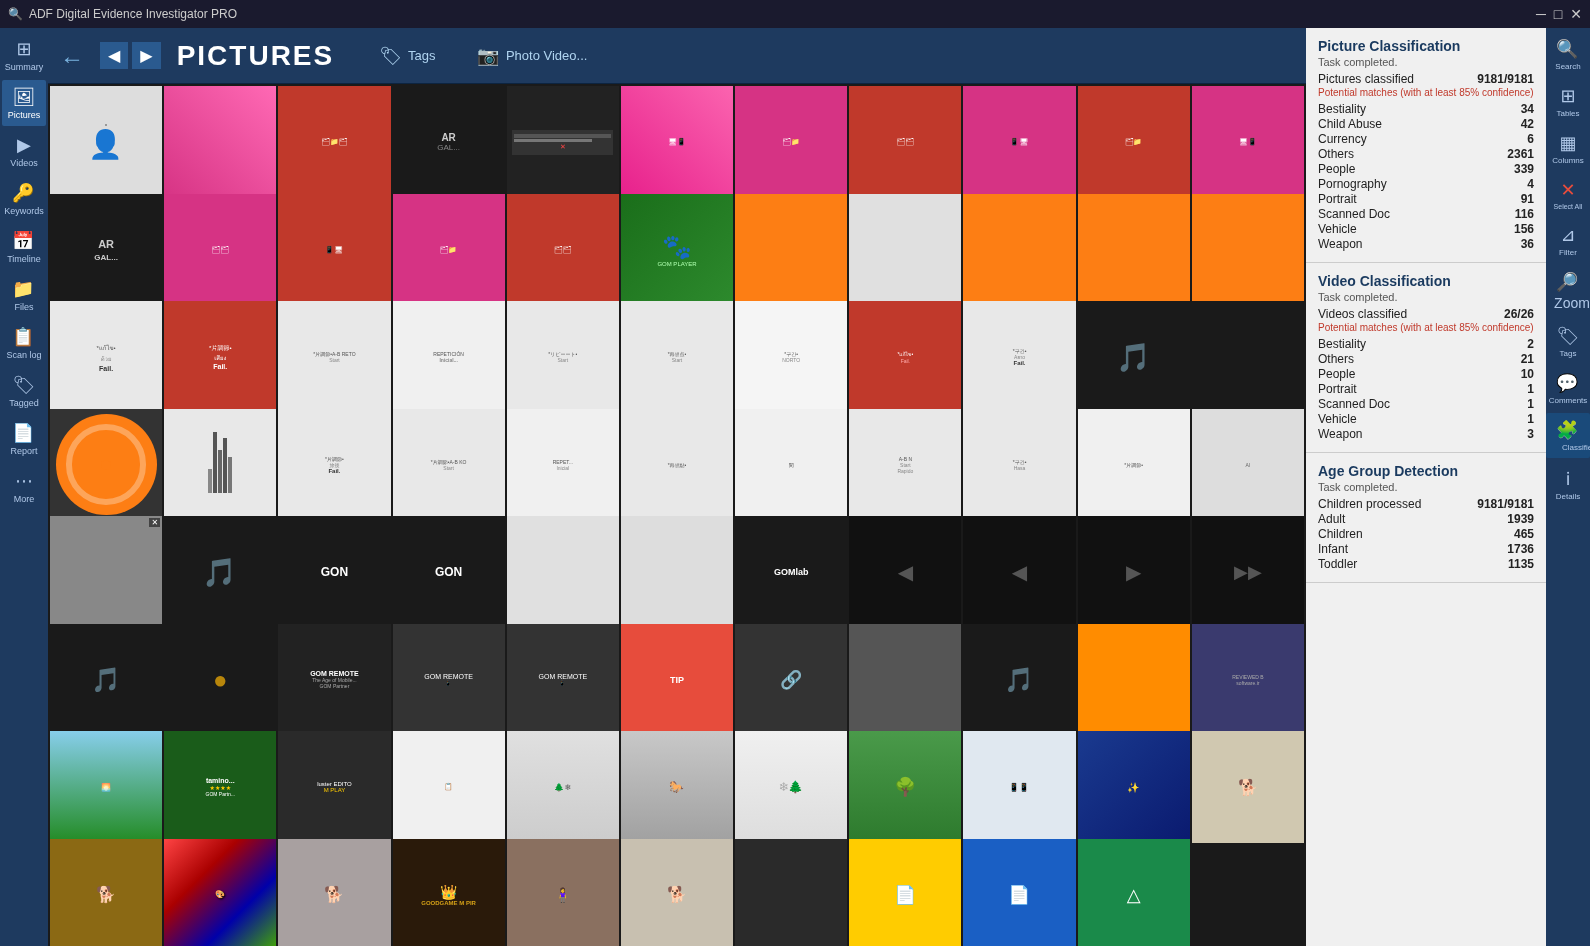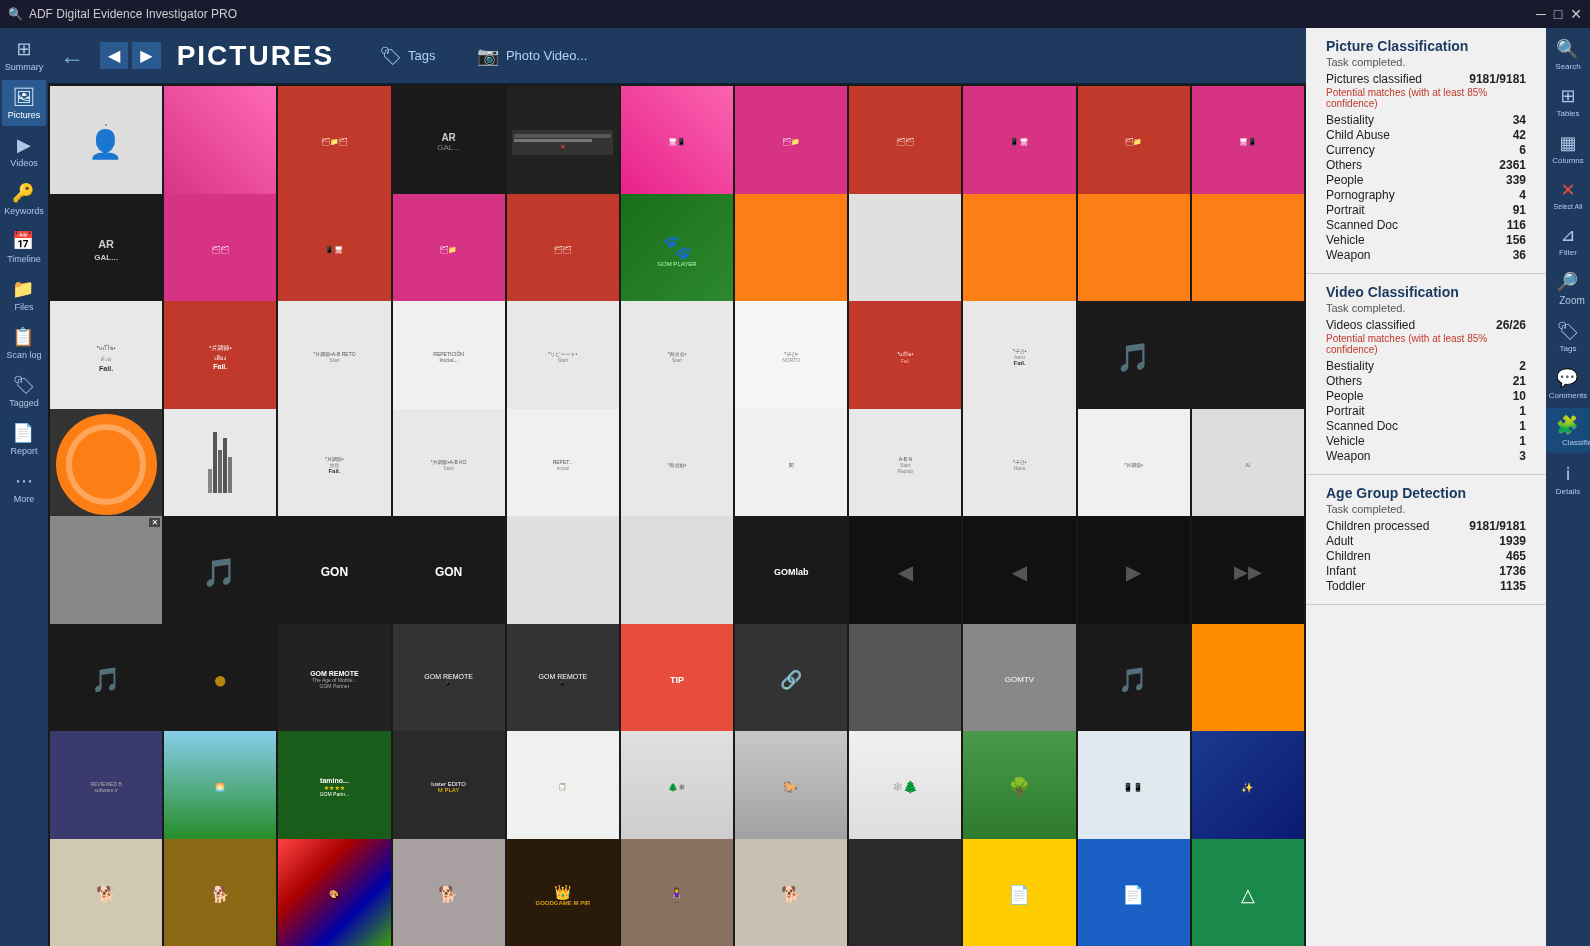--- a/index.html
+++ b/index.html
@@ -96,21 +96,21 @@
       width: 240px;
       background: #f0f0f0;
       color: #222;
       display: flex;
       flex-direction: column;
       overflow-y: auto;
       flex-shrink: 0;
       font-size: 12px;
     }
     .right-panel-section {
-      padding: 10px 20px;
+      padding: 10px 12px;
       border-bottom: 1px solid #ccc;
     }
     .section-title {
       font-size: 14px;
       font-weight: bold;
       color: #1a3a5f;
       margin-bottom: 2px;
     }
     .section-subtitle {
       font-size: 11px;
@@ -590,25 +590,20 @@
       </div>
       <div class="grid-cell">
         <div class="cell-content" style="background:#333;">
           <div style="font-size:18px;color:#888;">🔗</div>
         </div>
       </div>
       <div class="grid-cell">
         <div class="cell-content" style="background:#555;"></div>
       </div>
       <div class="grid-cell">
-        <div class="cell-content" style="background:#888;">
-          <div style="color:#fff;font-size:8px;text-align:center;">GOMTV</div>
-        </div>
-      </div>
-      <div class="grid-cell">
         <div class="cell-content" style="background:#1a1a1a;">
           <div style="font-size:24px;">🎵</div>
         </div>
       </div>
       <div class="grid-cell">
         <div class="cell-content" style="background:#ff8c00;"></div>
       </div>
 
       <div class="grid-cell">
         <div class="cell-content" style="background:#3a3a6e;flex-direction:column;padding:2px;">
@@ -866,21 +861,21 @@
     <div class="sidebar-item">
       <span class="icon" style="color:#e74c3c;">✕</span>
       <span style="font-size:7px;">Select All</span>
     </div>
     <div class="sidebar-item">
       <span class="icon">⊿</span>
       <span style="font-size:8px;">Filter</span>
     </div>
     <div class="sidebar-item">
       <span class="icon">🔎</span>
-      <span style="font-size:10px;margin-left:8px;">Zoom</span>
+      <span style="font-size:14px;margin-left:8px;">Zoom</span>
     </div>
     <div class="sidebar-item">
       <span class="icon">🏷</span>
       <span style="font-size:8px;">Tags</span>
     </div>
     <div class="sidebar-item">
       <span class="icon">💬</span>
       <span style="font-size:8px;">Comments</span>
     </div>
     <div class="sidebar-item" style="background:#1a4a7a;">

